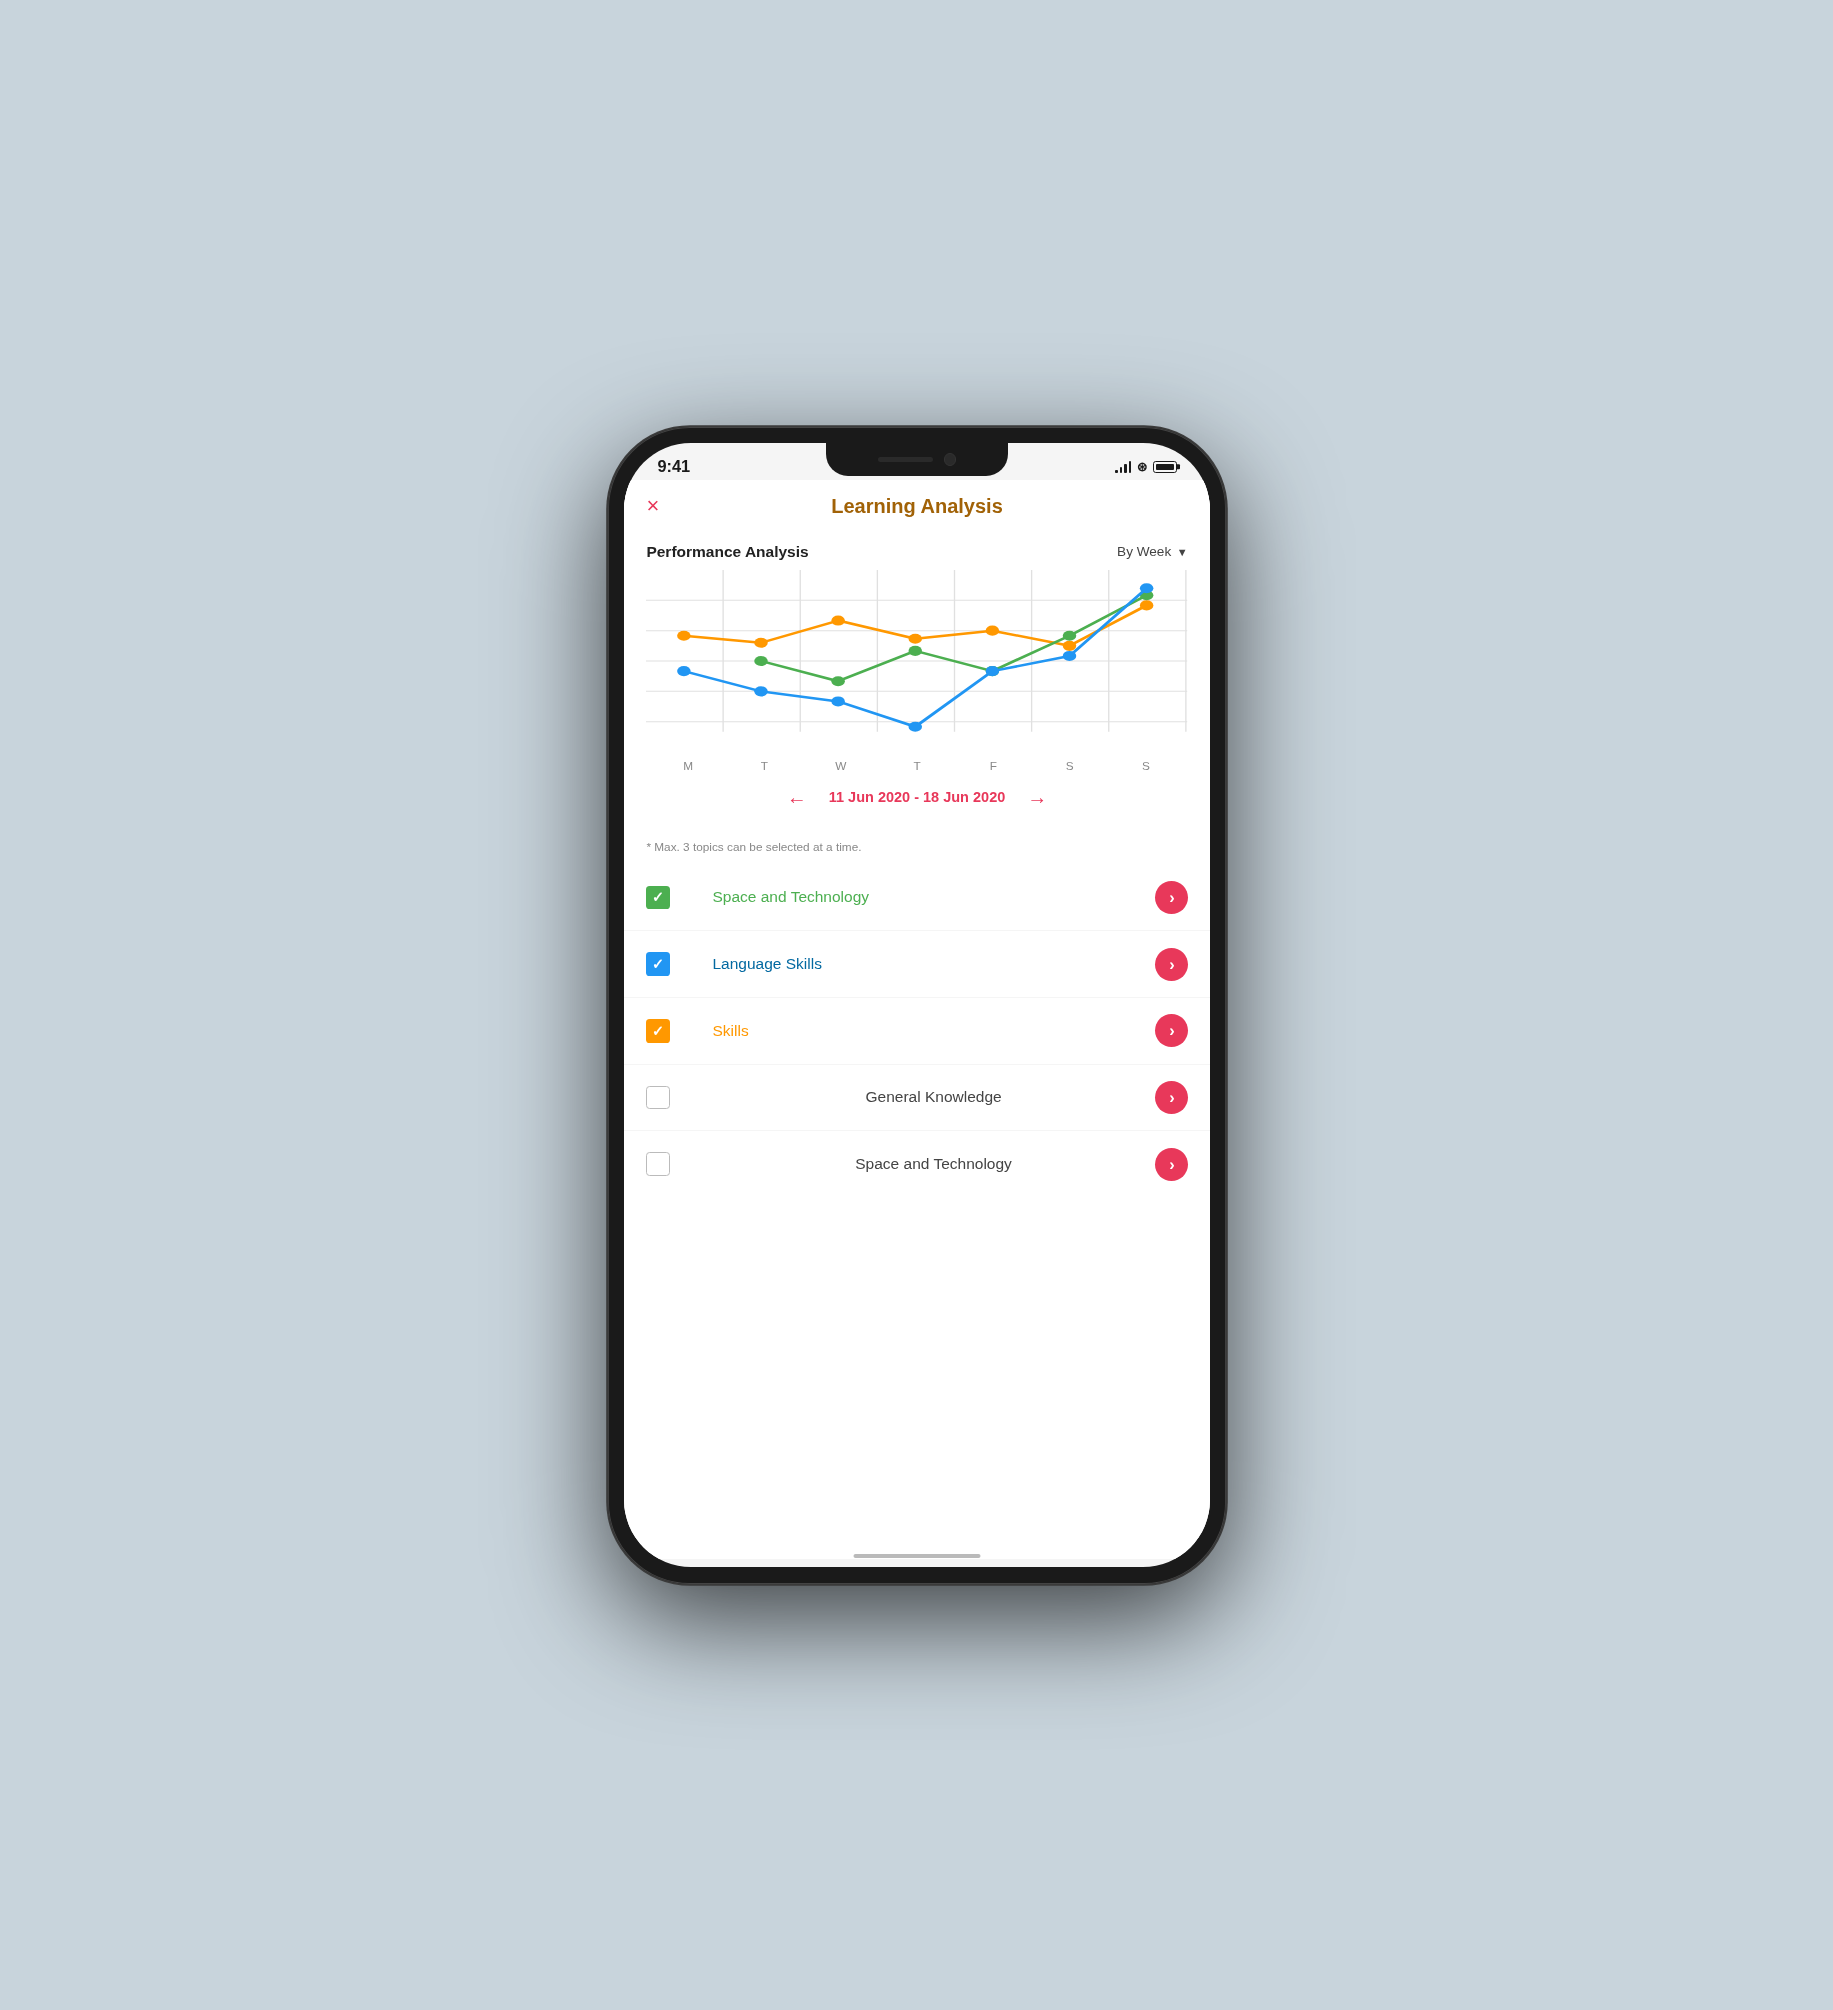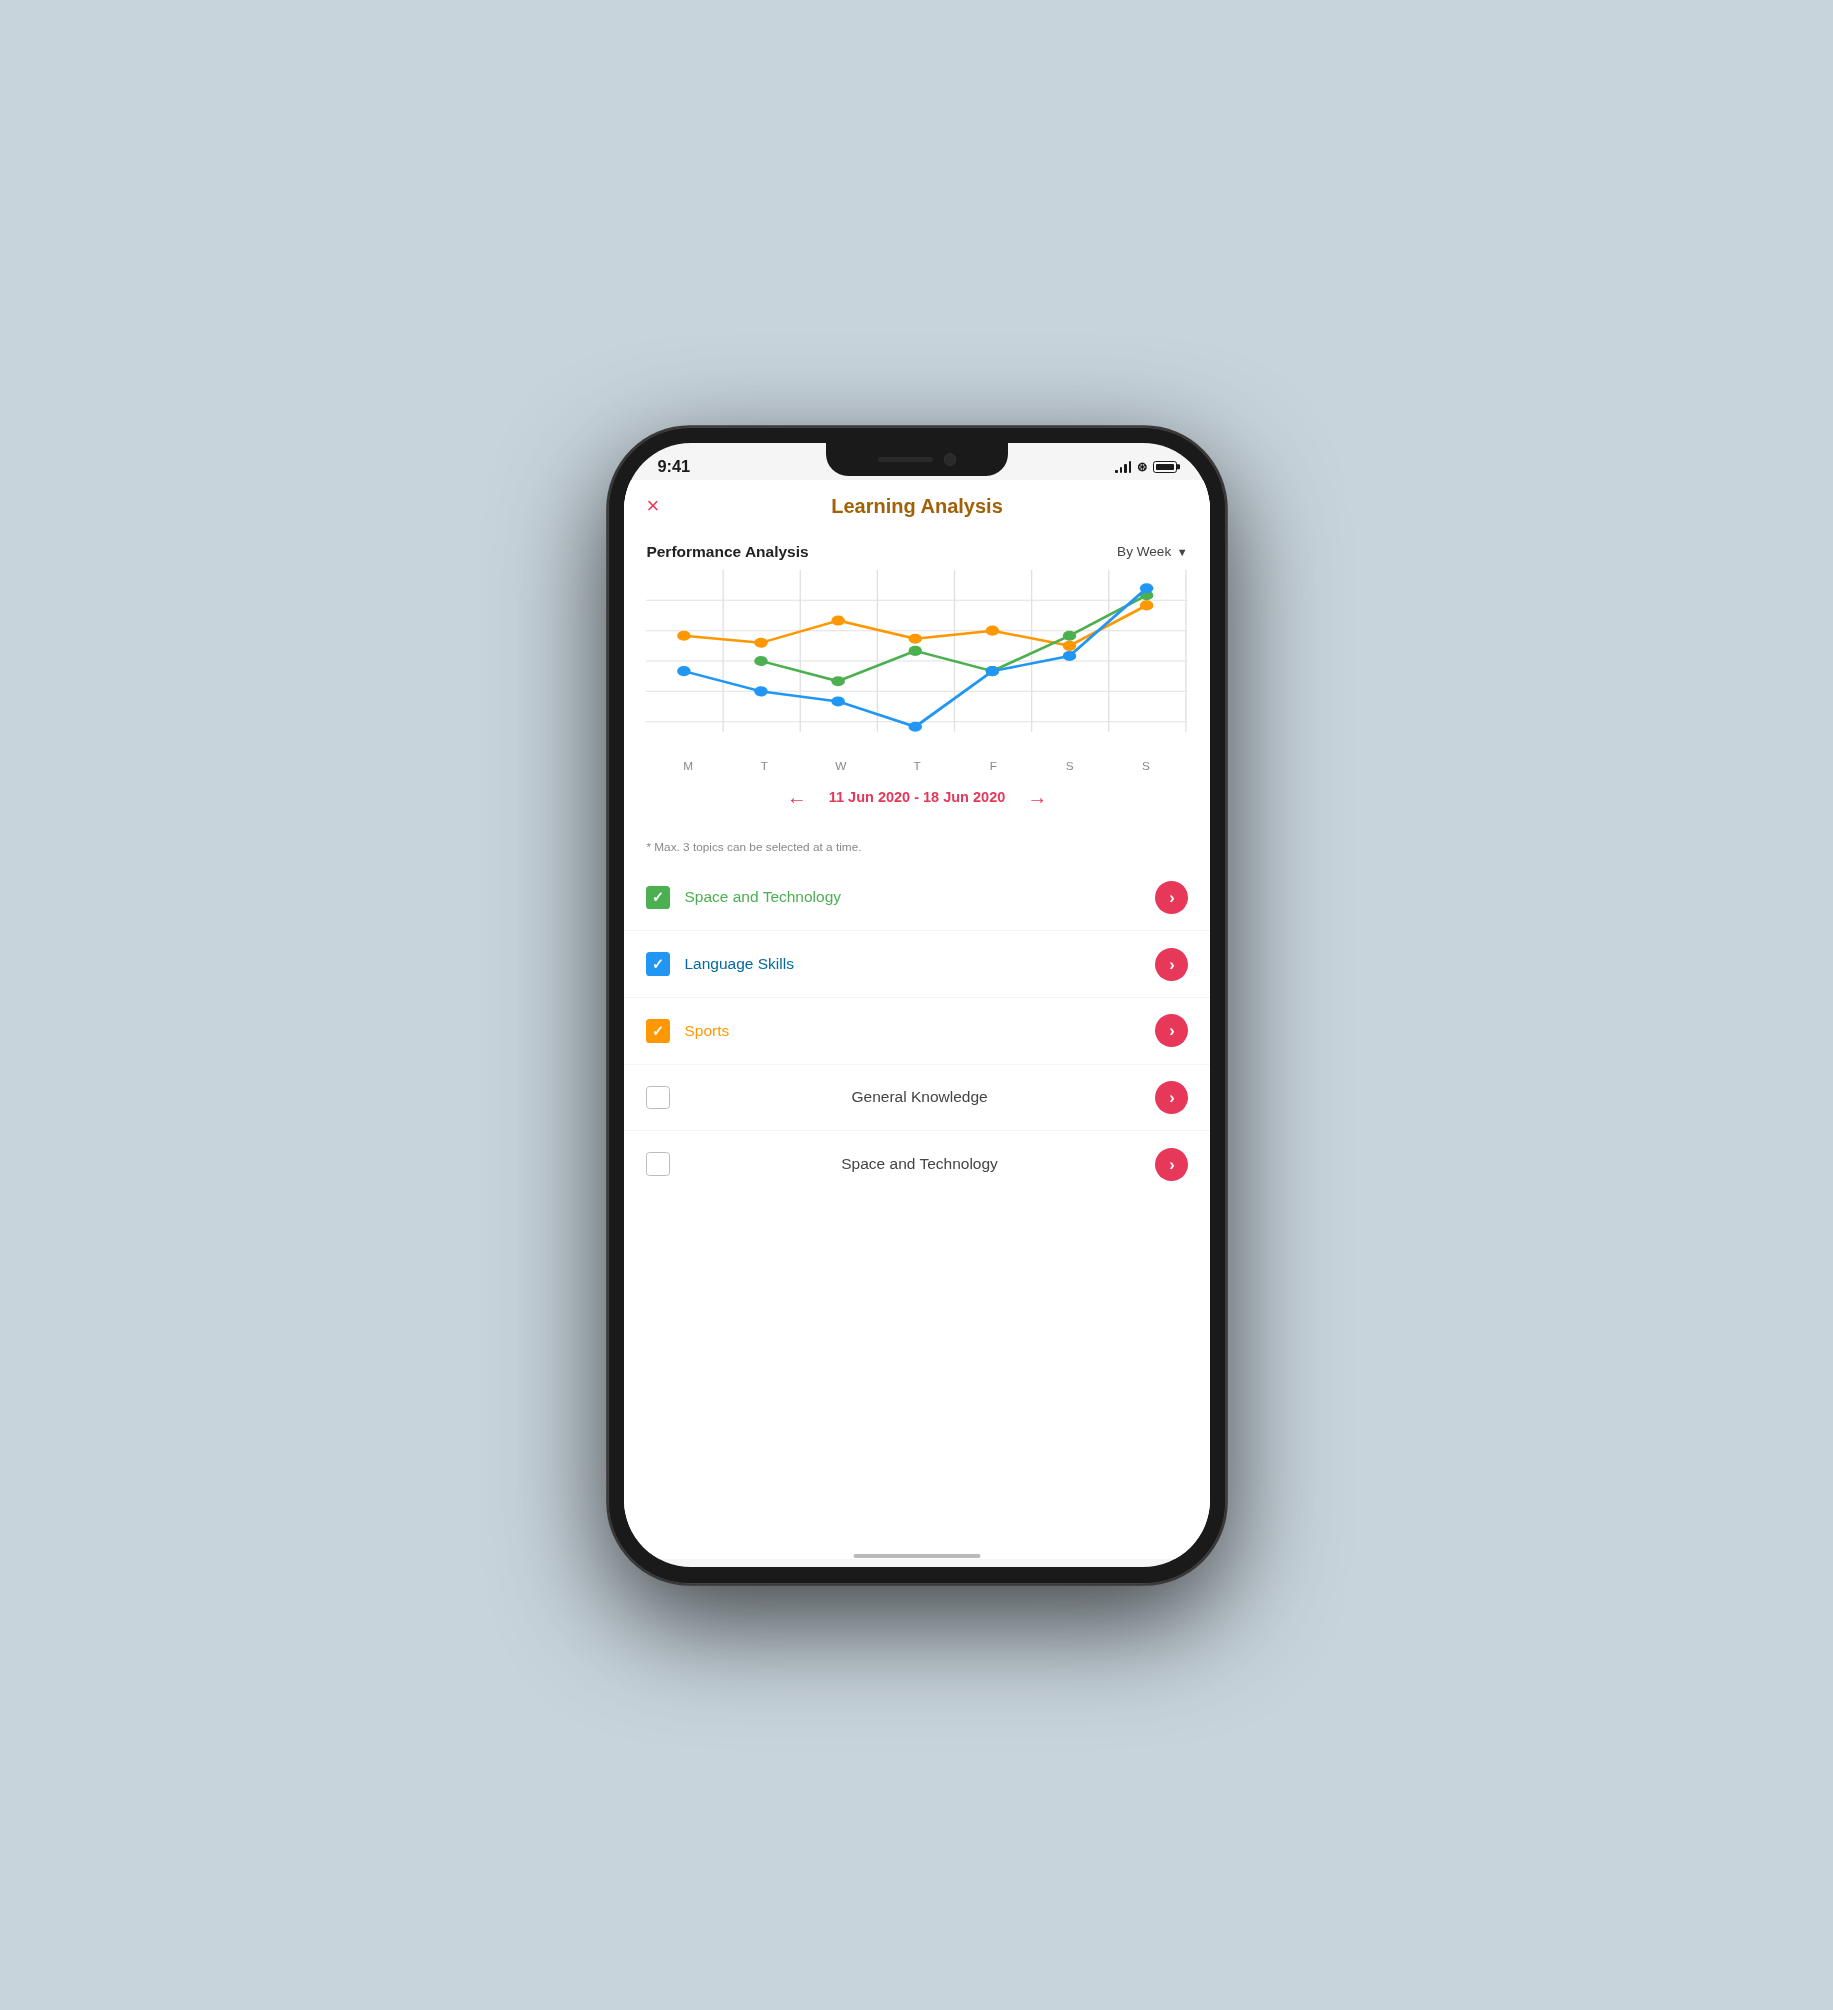--- a/index.html
+++ b/index.html
@@ -357,20 +357,21 @@
     .checkmark {
       color: #fff;
       font-size: 14.5px;
       font-weight: 700;
     }
 
     .topic-label {
       flex: 1;
       font-size: 15.5px;
       font-weight: 500;
+      margin-left: 28px;
     }
 
     .topic-label.green { color: #4caf50; }
     .topic-label.blue { color: #0369a1; }
     .topic-label.orange { color: #ff9800; }
     .topic-label.gray { color: #444; text-align: center; }
 
     .topic-arrow-btn {
       width: 33px;
       height: 33px;
@@ -533,21 +534,21 @@
           <span class="topic-label blue">Language Skills</span>
           <div class="topic-arrow-btn">
             <span>›</span>
           </div>
         </div>
 
         <div class="topic-item">
           <div class="topic-checkbox checked-orange">
             <span class="checkmark">✓</span>
           </div>
-          <span class="topic-label orange">Sports</span>
+          <span class="topic-label orange">Skills</span>
           <div class="topic-arrow-btn">
             <span>›</span>
           </div>
         </div>
 
         <div class="topic-item">
           <div class="topic-checkbox unchecked"></div>
           <span class="topic-label gray">General Knowledge</span>
           <div class="topic-arrow-btn">
             <span>›</span>

